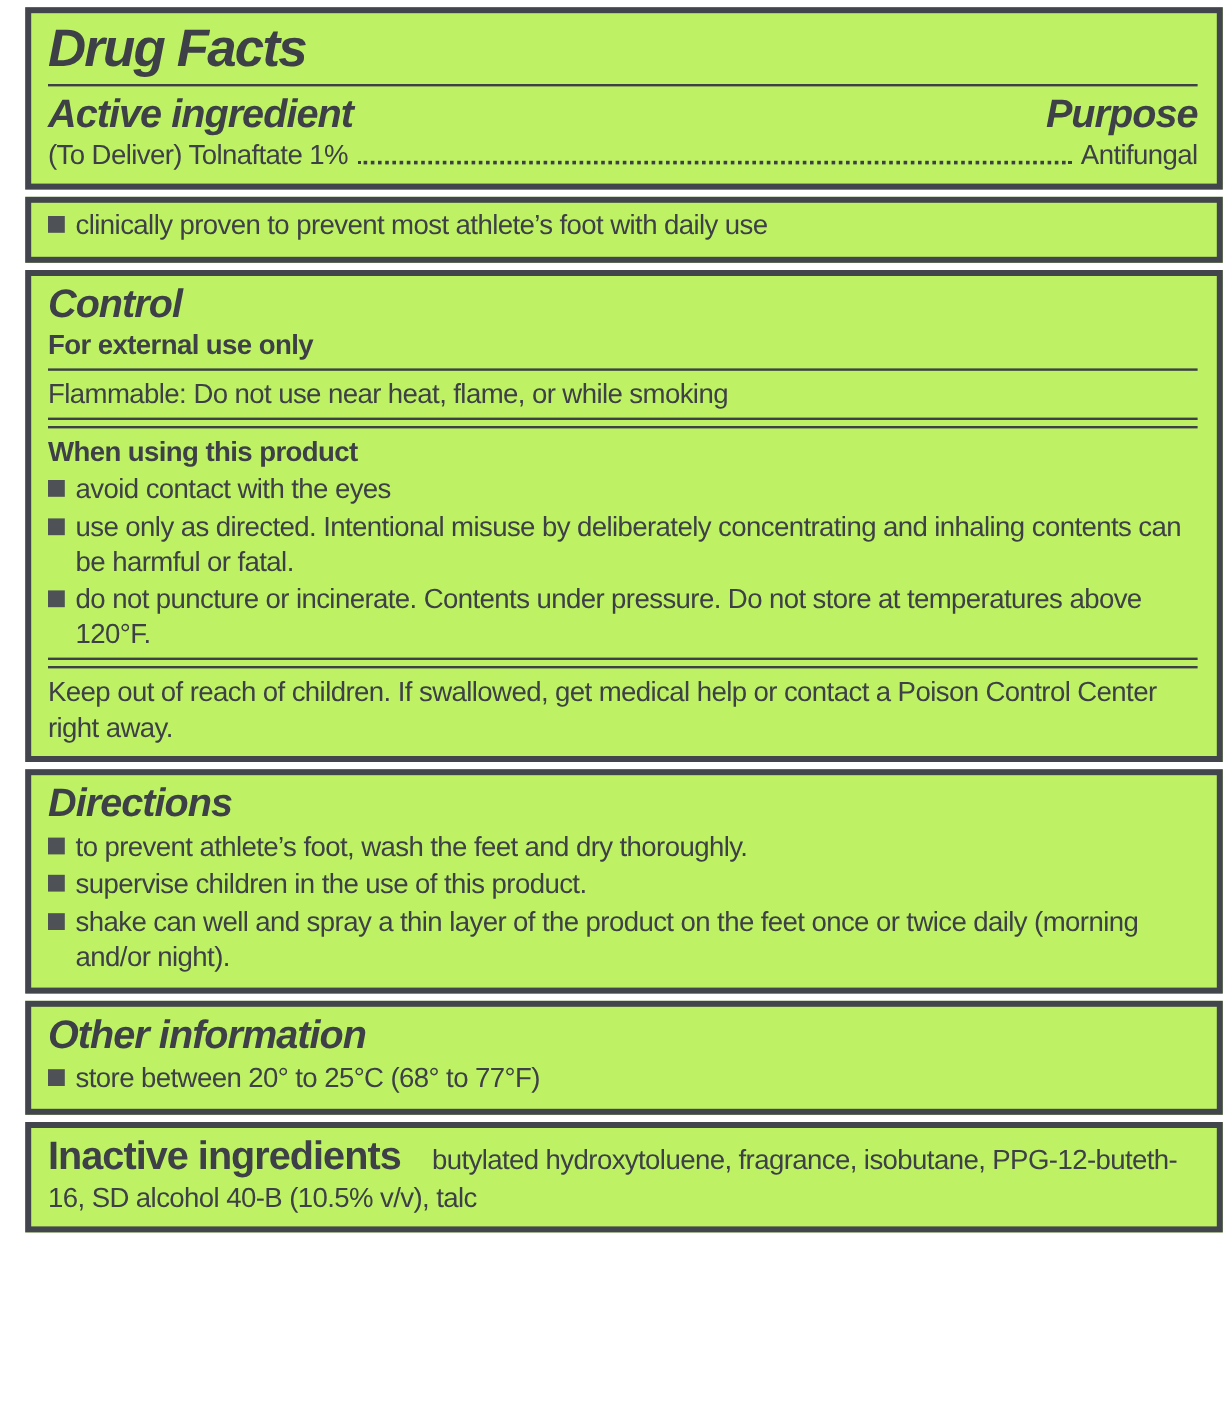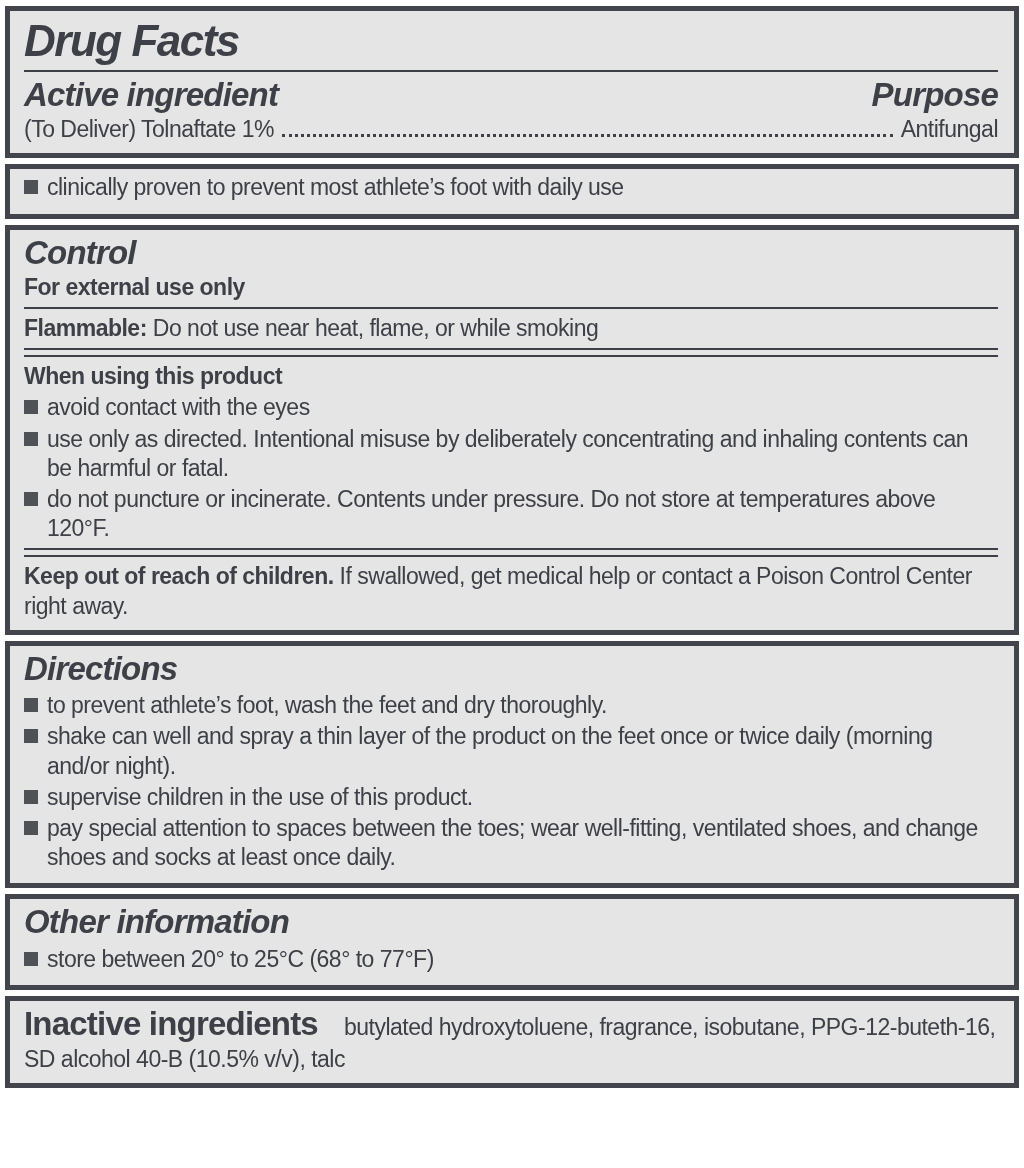--- a/index.html
+++ b/index.html
@@ -7,34 +7,35 @@
     width:1024px;height:1168px;
     font-family:"Liberation Sans",sans-serif;
     color:#3d4046;
     -webkit-font-smoothing:antialiased;
   }
   .wrap{padding:6px 5px 0 5px;}
   .box{
     border:5px solid #42454b;
     margin-bottom:6px;
     padding:2px 16px 9px 14px;
-    background:#e5e5e5;
+    background:#bef264;
+    margin-left:16px;
   }
   .h1{
     font-size:44px;font-weight:bold;font-style:italic;
     letter-spacing:-1.5px;line-height:1.18;
     padding-top:2px;
   }
   .h2{
     font-size:33px;font-weight:bold;font-style:italic;
     letter-spacing:-0.8px;line-height:1.25;
   }
   .t{font-size:23px;letter-spacing:-0.5px;line-height:1.27;}
   .b{font-weight:bold;}
-  .lead{font-weight:bold;margin-right:6px;}
+  .lead{font-weight:normal;margin-right:6px;}
   .rule{border:0;border-top:2px solid #3d4046;margin:5px 0;}
   .rule-title{border:0;border-top:2px solid #3d4046;margin:3px 0 2px 0;}
   p{margin:0;}
   .li{display:flex;margin:2px 0;}
   .sq{
     width:14px;height:14px;background:#4e5257;
     flex:none;margin:7px 9px 0 0;
   }
   .li .txt{flex:1;}
   .ai-head{display:flex;justify-content:space-between;align-items:baseline;}
@@ -102,29 +103,25 @@
   </div>
 
   <div class="box">
     <div class="h2">Directions</div>
     <div class="li t">
       <span class="sq"></span>
       <span class="txt">to prevent athlete’s foot, wash the feet and dry thoroughly.</span>
     </div>
     <div class="li t">
       <span class="sq"></span>
-      <span class="txt">shake can well and spray a thin layer of the product on the feet once or twice daily (morning and/or night).</span>
-    </div>
-    <div class="li t">
-      <span class="sq"></span>
       <span class="txt">supervise children in the use of this product.</span>
     </div>
     <div class="li t">
       <span class="sq"></span>
-      <span class="txt">pay special attention to spaces between the toes; wear well-fitting, ventilated shoes, and change shoes and socks at least once daily.</span>
+      <span class="txt">shake can well and spray a thin layer of the product on the feet once or twice daily (morning and/or night).</span>
     </div>
   </div>
 
   <div class="box">
     <div class="h2">Other information</div>
     <div class="li t">
       <span class="sq"></span>
       <span class="txt">store between 20° to 25°C (68° to 77°F)</span>
     </div>
   </div>

